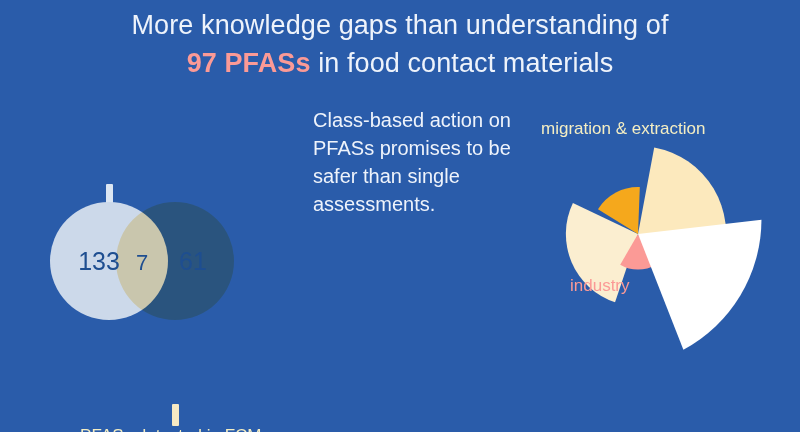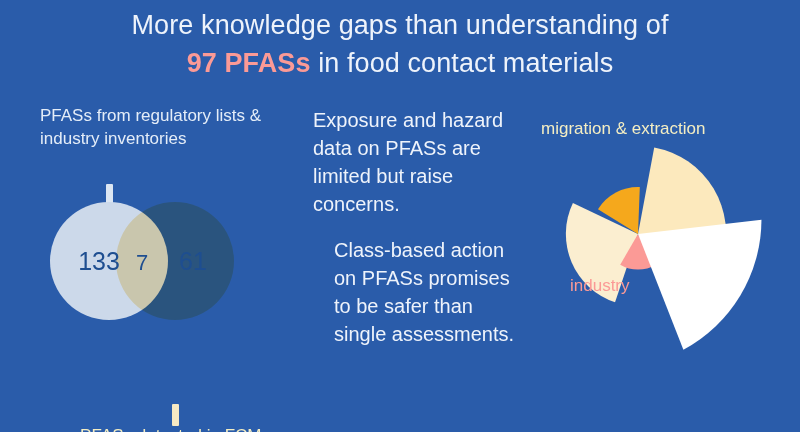--- a/index.html
+++ b/index.html
@@ -174,38 +174,36 @@
 
 <div id="page">
 
   <div class="title-block">
     <div class="title-line1">More knowledge gaps than understanding of</div>
     <div class="title-line2"><span class="accent-pfas">97 PFASs</span><span> in food contact materials</span></div>
   </div>
 
   <div class="venn-col">
 
-    <div class="venn-top-label">PFASs from regulatory lists &amp; industry inventories</div>
 
     <div class="connector-top"></div>
 
     <div class="circle circle-left"></div>
     <div class="circle circle-right"></div>
 
     <div class="venn-num venn-num-left">133</div>
     <div class="venn-num venn-num-mid">7</div>
     <div class="venn-num venn-num-right">61</div>
 
     <div class="connector-bottom"></div>
 
     <div class="venn-bottom-label">PFASs detected in FCMs</div>
   </div>
 
   <div class="mid-col">
-    <div class="mid-para">Exposure and hazard data on PFASs are limited but raise concerns.</div>
     <div class="mid-para">Class-based action on PFASs promises to be safer than single assessments.</div>
   </div>
 
   <div class="rose-stage">
 
     <svg class="rose-svg" width="280" height="320" viewBox="0 0 280 320">
 
       <path d="M 118 130 L 64.1 82.2 A 72 72 0 0 1 172.0 82.2 Z" transform="rotate(-113 118 130)" fill="#fbeed0"></path>
 
       <path d="M 118 130 L 94.3 89.3 A 47 47 0 0 1 141.7 89.3 Z" transform="rotate(-28 118 130)" fill="#f5a81c"></path>

